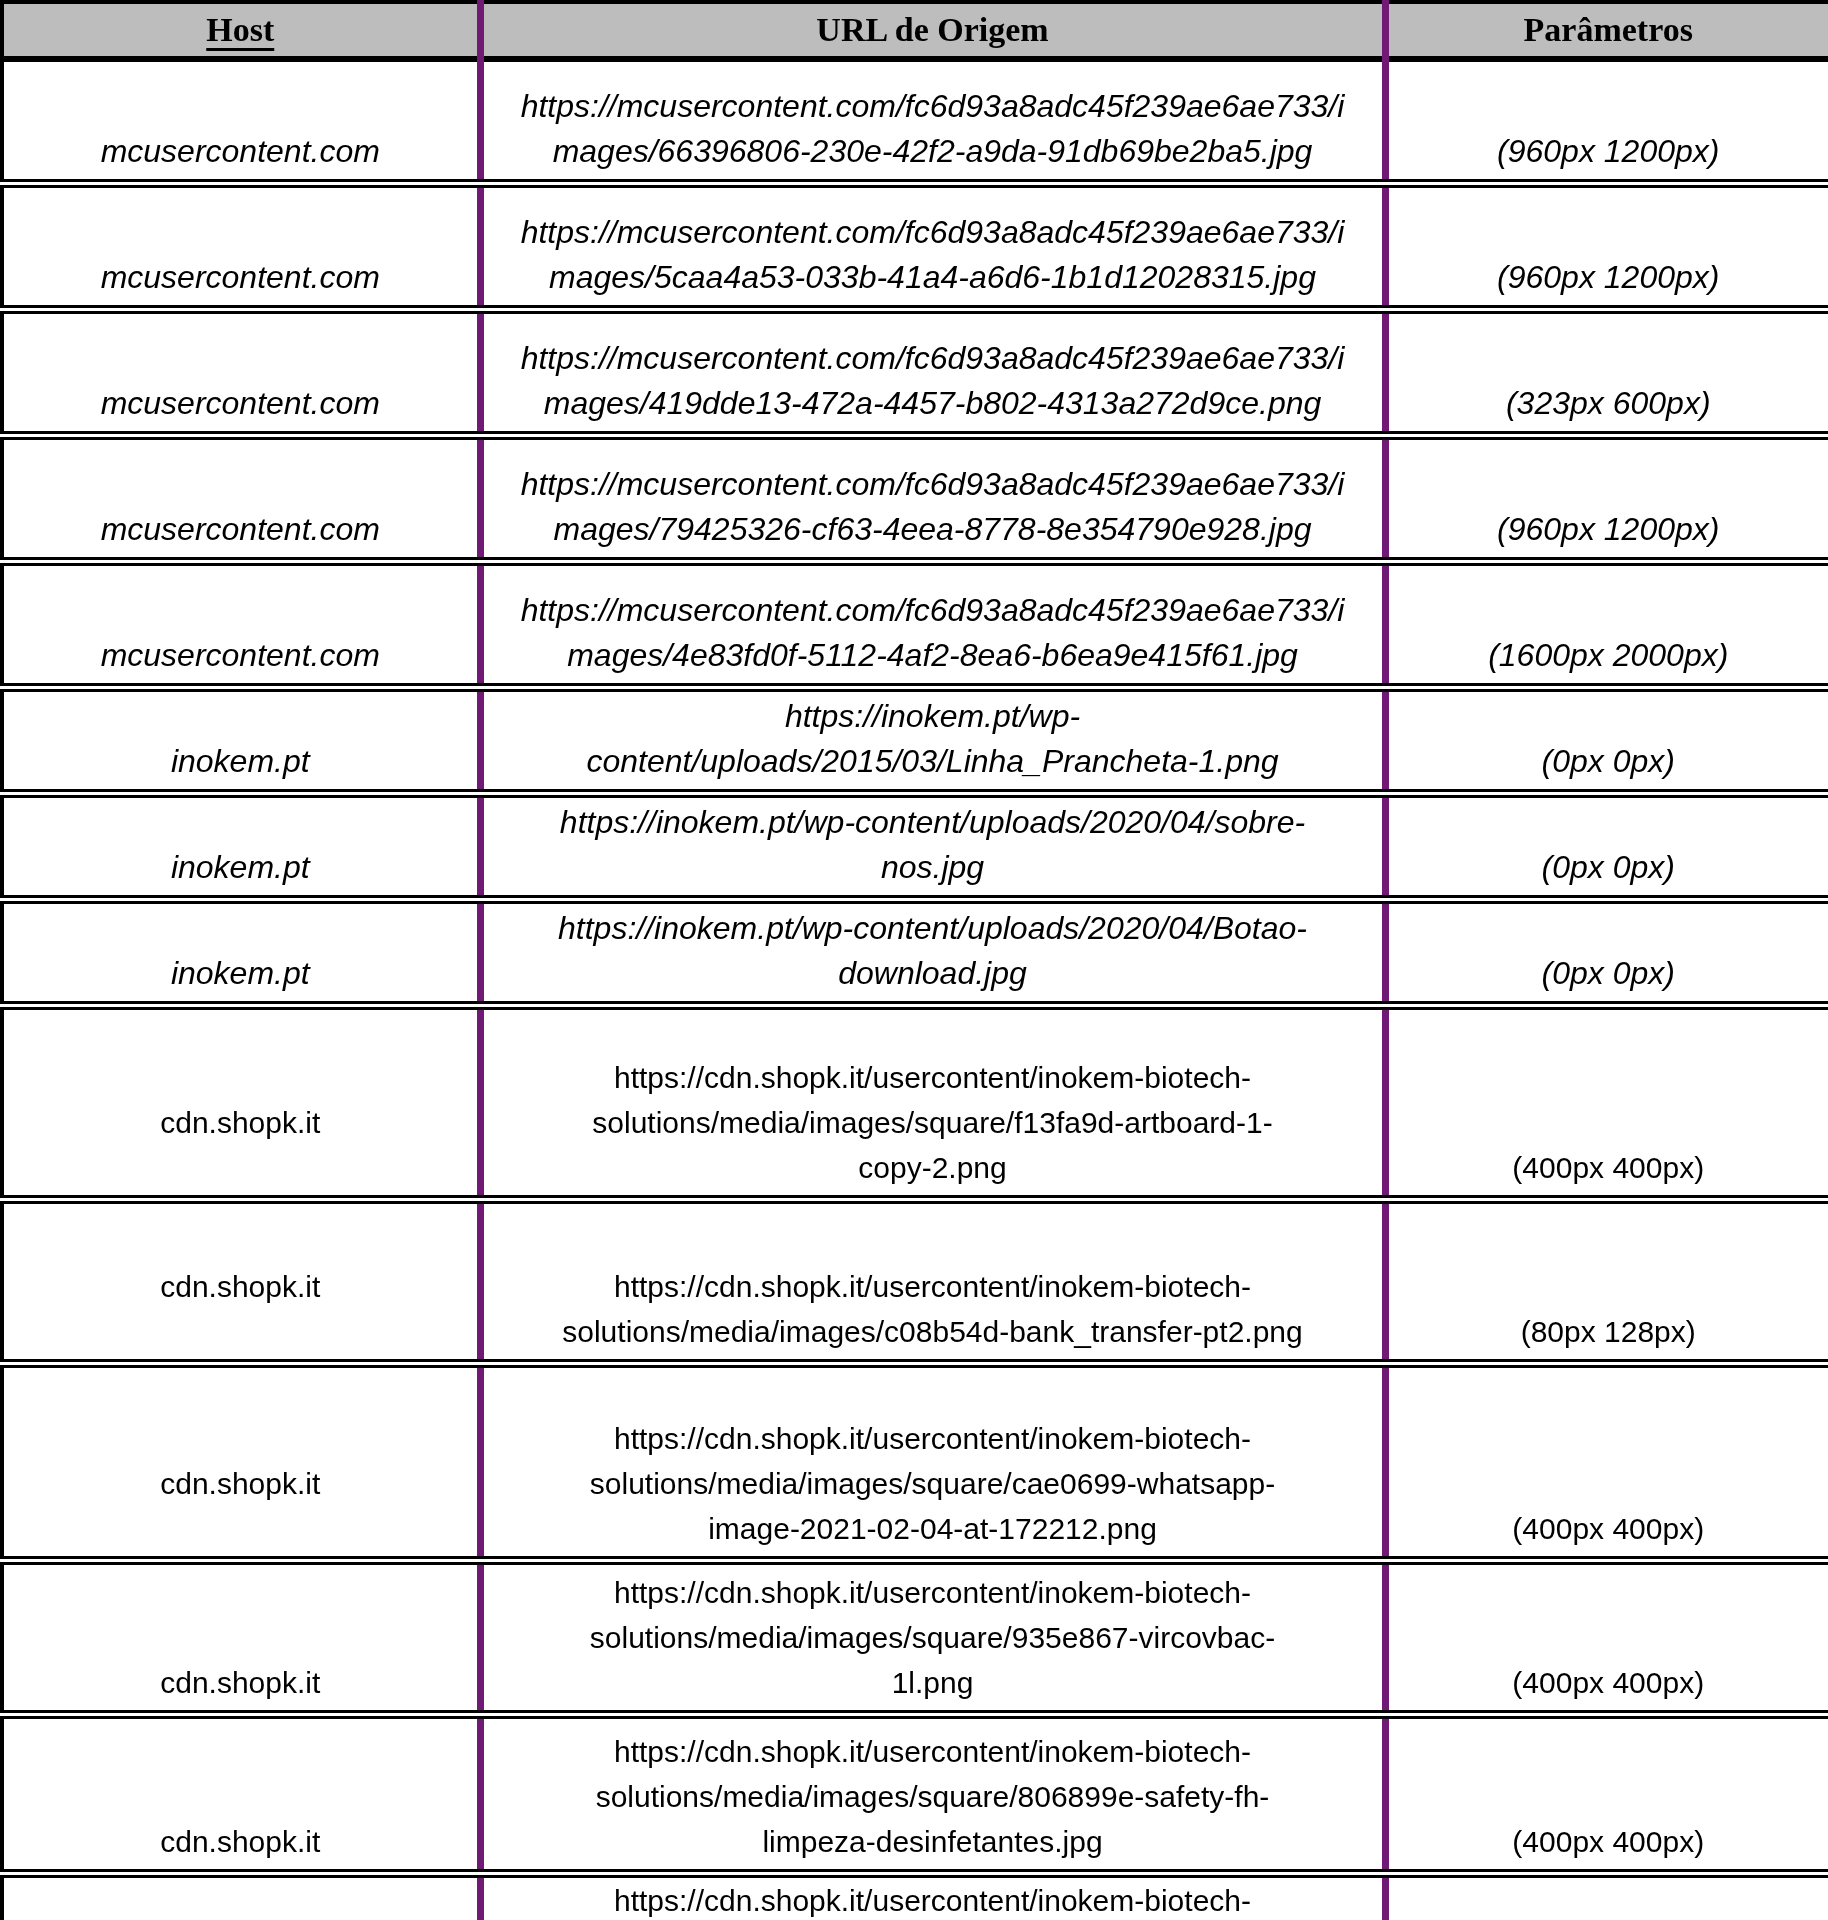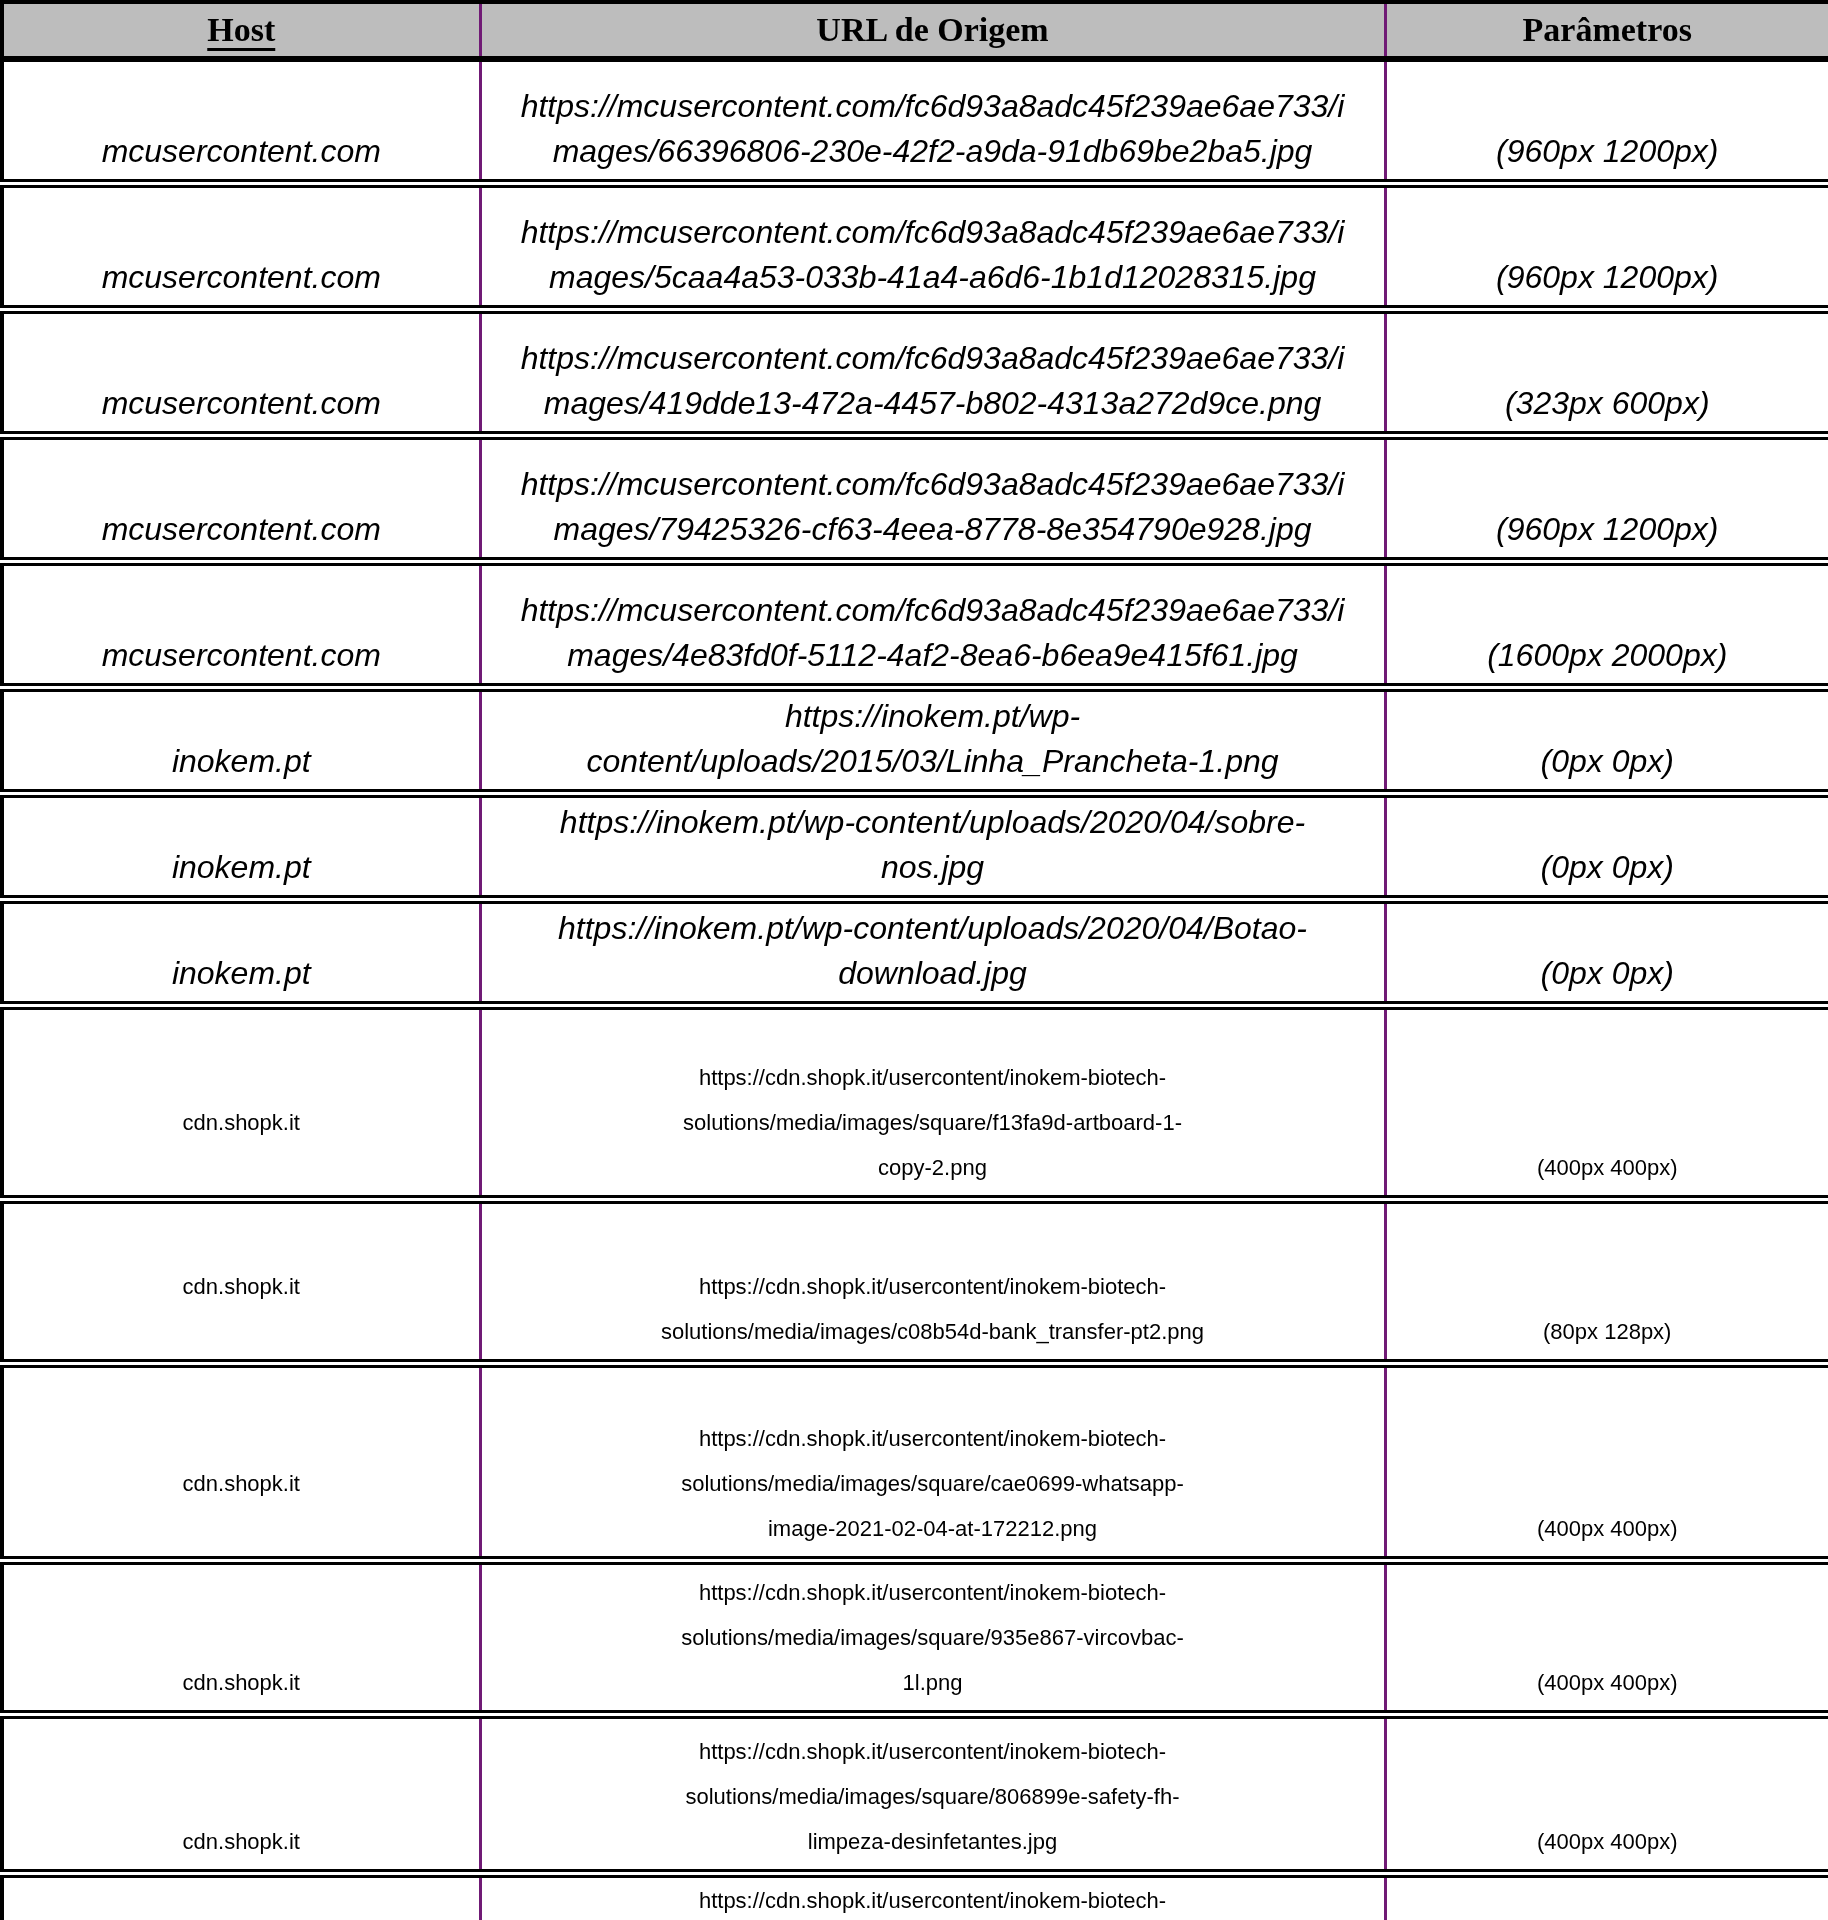--- a/index.html
+++ b/index.html
@@ -28,40 +28,40 @@
     background: #bdbdbd;
     height: 52px;
     font-family: "Liberation Serif", serif;
     font-weight: bold;
     font-size: 34px;
     text-align: center;
     vertical-align: middle;
     border-bottom: 6px solid #000;
     padding: 0;
   }
-  th + th, td + td { border-left: 3px solid #701a75; }
+  th + th, td + td { border-left: 7px solid #701a75; }
 
   tbody td {
     vertical-align: bottom;
     text-align: center;
     padding: 0 12px 5px 12px;
   }
   tbody tr:not(:first-child) > td { border-top: 9px double #000; }
 
   
   tr.row-serif td {
     font-family: Liberation Sans, sans-serif;
     font-style: italic;
     font-size: 32px;
     line-height: 45px;
   }
   tr.row-sans td {
     font-family: "Liberation Sans", sans-serif;
     font-style: normal;
-    font-size: 22px;
+    font-size: 30px;
     line-height: 45px;
   }
 
   td.url { white-space: pre-line; }
 
   
   tbody tr:nth-child(-n+5) > td                  { height: 112px; }
   tbody tr:nth-child(n+6):nth-child(-n+8) > td   { height: 92px; }
   tbody tr:nth-child(9)  > td { height: 135px; }
   tbody tr:nth-child(10) > td { height: 105px; }

